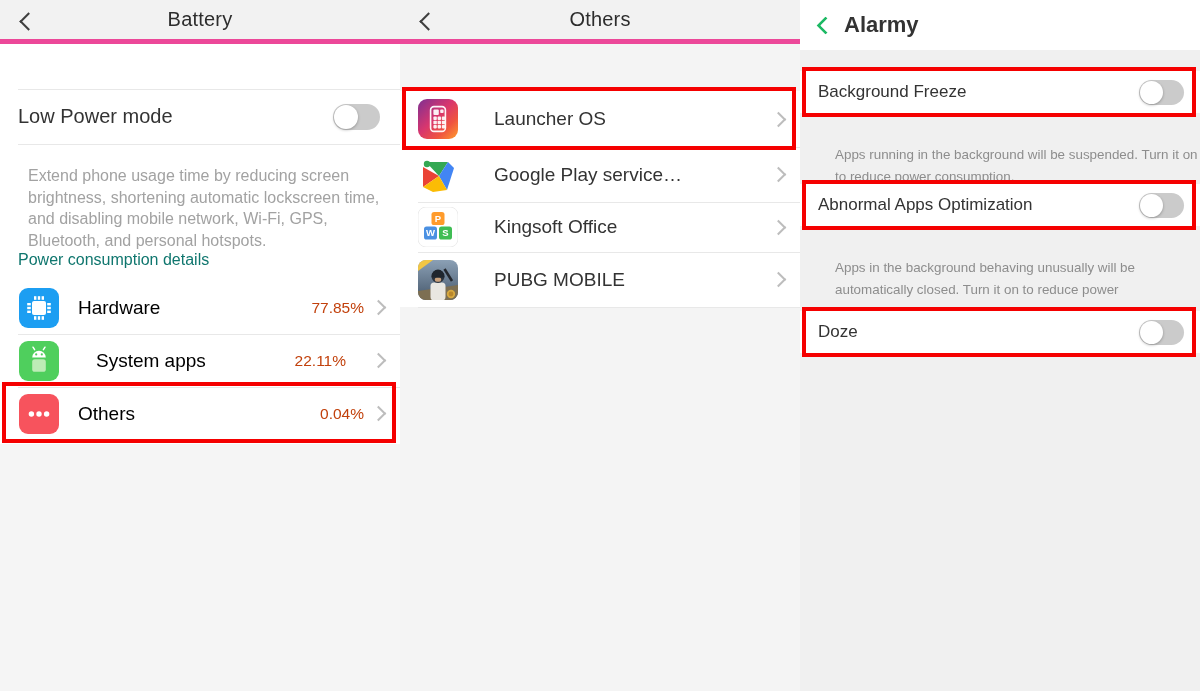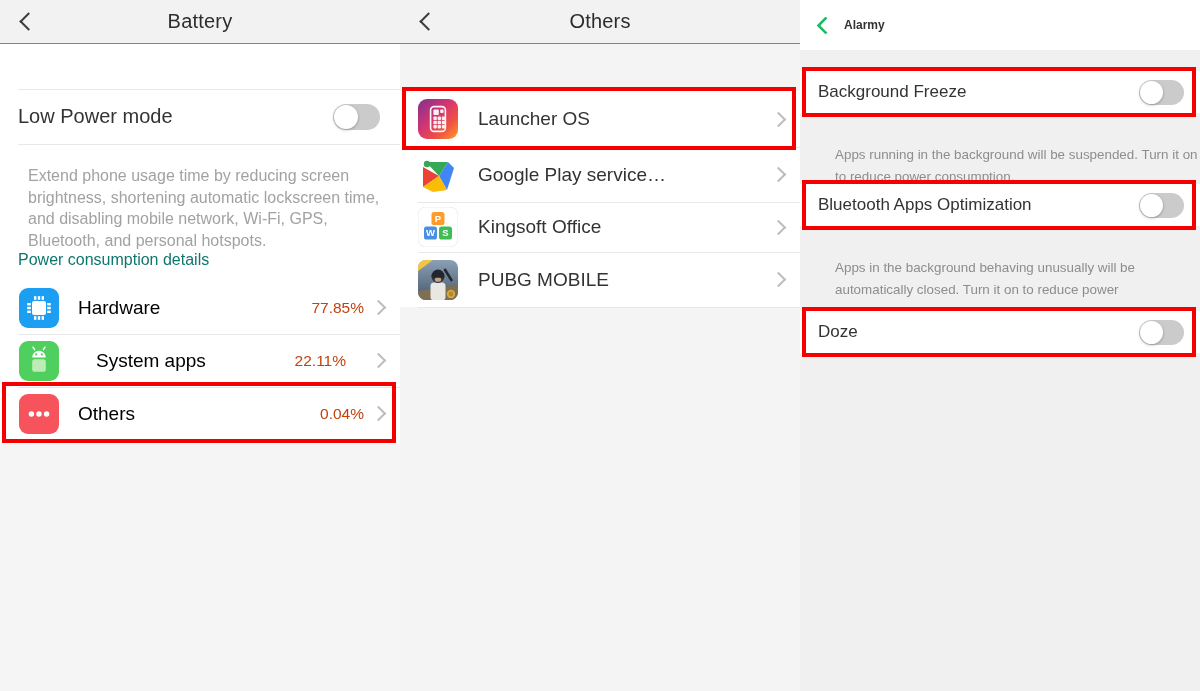--- a/index.html
+++ b/index.html
@@ -2,21 +2,21 @@
 <html><head>
 <meta charset="utf-8">
 <style>
   html,body{margin:0;padding:0;background:#fff;}
   .stage{position:relative;width:1200px;height:691px;overflow:hidden;
          font-family:"Liberation Sans",sans-serif;-webkit-font-smoothing:antialiased;}
   .panel{position:absolute;top:0;width:400px;height:691px;overflow:hidden;background:#fff;}
 
   
   .hdr{position:absolute;top:0;left:0;width:100%;height:44px;background:#f2f2f2;
-       border-bottom:1px solid #ec4899;display:flex;align-items:center;justify-content:center;box-sizing:border-box;}
+       border-bottom:5px solid #ec4899;display:flex;align-items:center;justify-content:center;box-sizing:border-box;}
   .hdr-title{margin:0;font-size:20px;font-weight:400;color:#2d2d2d;letter-spacing:.2px;}
   .chev-back{position:absolute;left:22px;top:15px;width:11px;height:11px;
              border-left:2px solid #3e3e3e;border-bottom:2px solid #3e3e3e;transform:rotate(45deg);}
 
   
   .hairline{position:absolute;height:1px;background:#e8e8e8;}
   .chev-right{width:9px;height:9px;border-top:2px solid #bdbdbd;border-right:2px solid #bdbdbd;
               transform:rotate(45deg);flex:0 0 auto;margin-left:9px;}
   .toggle{position:relative;width:47px;height:26px;border-radius:13px;background:#cbcbcb;flex:0 0 auto;}
   .toggle .knob{position:absolute;left:1px;top:1px;width:24px;height:24px;border-radius:50%;
@@ -39,27 +39,27 @@
   .b-row{position:absolute;left:0;width:400px;height:53px;display:flex;align-items:center;
          padding:0 16px 0 19px;box-sizing:border-box;background:transparent;}
   .b-row .row-label{font-size:19px;color:#000000;margin-left:19px;}
   .b-row .row-value{margin-left:auto;font-size:15.5px;color:#c2410c;}
 
   
   .p2-body{position:absolute;top:44px;left:0;width:400px;bottom:0;background:#f4f4f4;}
   .p2-white{position:absolute;top:91px;left:0;width:400px;height:216px;background:#fff;}
   .o-row{position:absolute;left:0;width:400px;display:flex;align-items:center;
          padding:0 16px 0 18px;box-sizing:border-box;}
-  .o-row .row-label{font-size:19px;color:#333;margin-left:20px;}
+  .o-row .row-label{font-size:19px;color:#333;margin-left:36px;}
   .o-row .chev-right{margin-left:auto;}
 
   
   .p3{background:#f0f0f0;}
   .p3-hdr{position:absolute;top:0;left:0;width:400px;height:50px;background:#fff;display:flex;align-items:center;}
-  .p3-title{margin:16px;font-size:12px;font-weight:700;color:#333;margin-left:44px;}
+  .p3-title{margin:16px;font-size:22px;font-weight:700;color:#333;margin-left:44px;}
   .chev-back-green{position:absolute;left:19px;top:19px;width:10px;height:10px;
                    border-left:3px solid #1db964;border-bottom:3px solid #1db964;transform:rotate(45deg);border-radius:1px;}
   .s-row{position:absolute;left:0;width:400px;height:42px;background:#fff;display:flex;align-items:center;
          padding:0 16px 0 18px;box-sizing:border-box;}
   .s-row .row-label{font-size:17px;color:#333;flex:1;}
   .s-desc{position:absolute;left:18px;margin:17px;font-size:13.4px;line-height:22px;color:#8d8d8d;}
 </style>
 </head>
 <body>
 
@@ -261,21 +261,21 @@
     <div class="s-row" style="top:71px;">
       <span class="row-label">Background Freeze</span>
       <span class="toggle sm">
           <span class="knob"></span>
         </span>
     </div>
     <div class="redbox" style="left:2px;top:67px;width:394px;height:50px;"></div>
     <p class="s-desc" style="top:127px;width:374px;">Apps running in the background will be suspended. Turn it on to reduce power consumption.</p>
 
     <div class="s-row" style="top:184px;">
-      <span class="row-label">Bluetooth Apps Optimization</span>
+      <span class="row-label">Abnormal Apps Optimization</span>
       <span class="toggle sm">
           <span class="knob"></span>
         </span>
     </div>
     <div class="redbox" style="left:2px;top:180px;width:394px;height:50px;"></div>
     <p class="s-desc" style="top:240px;width:345px;">Apps in the background behaving unusually will be automatically closed. Turn it on to reduce power consumption.</p>
 
     <div class="s-row" style="top:311px;">
       <span class="row-label">Doze</span>
       <span class="toggle sm">

